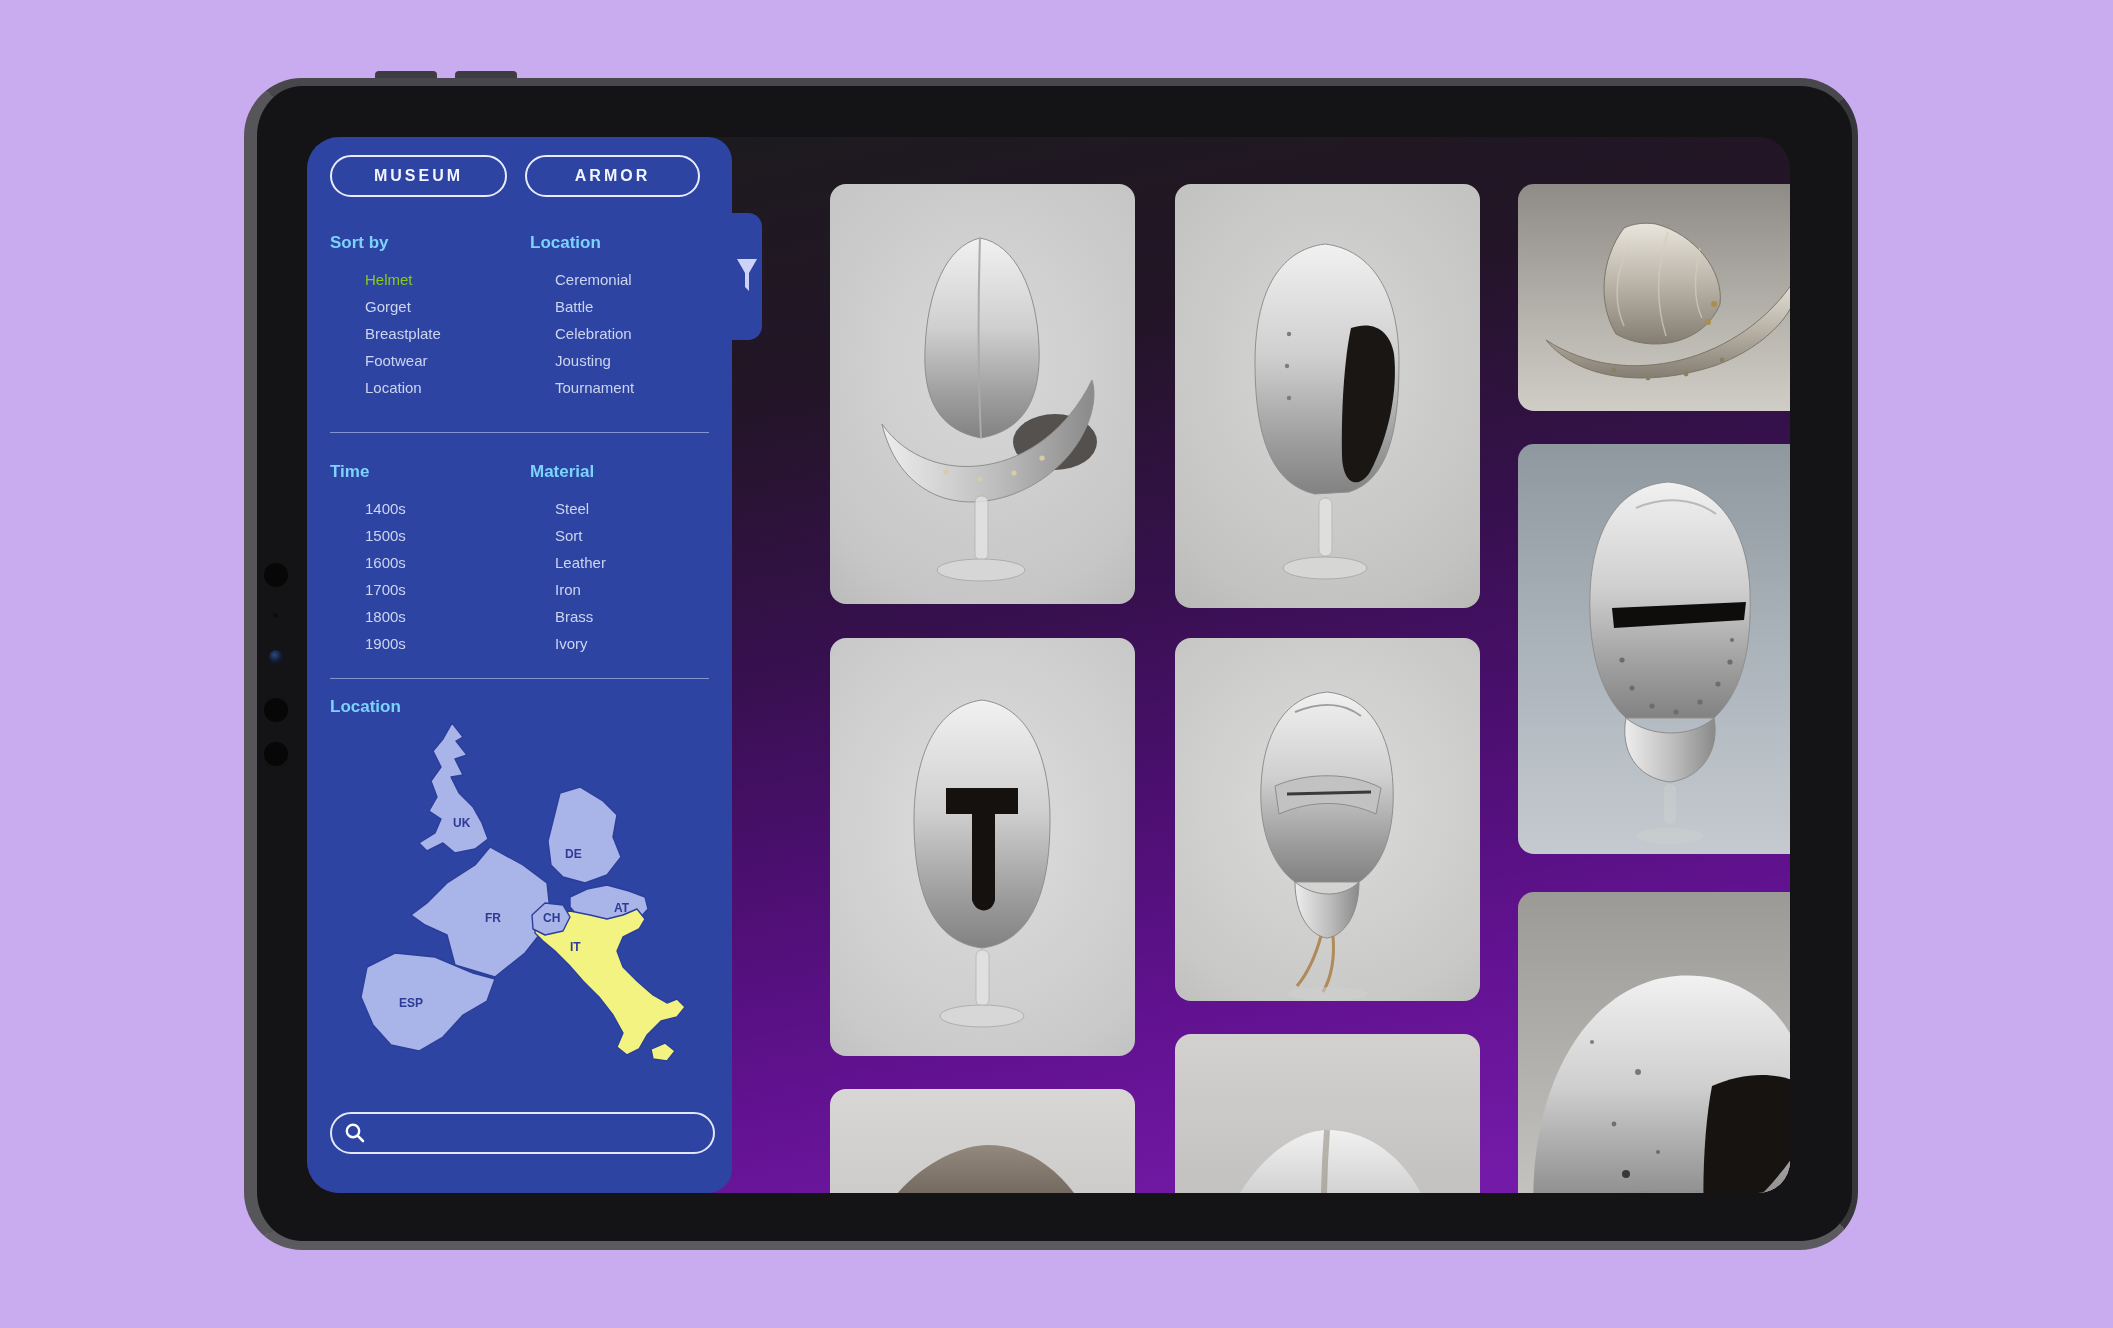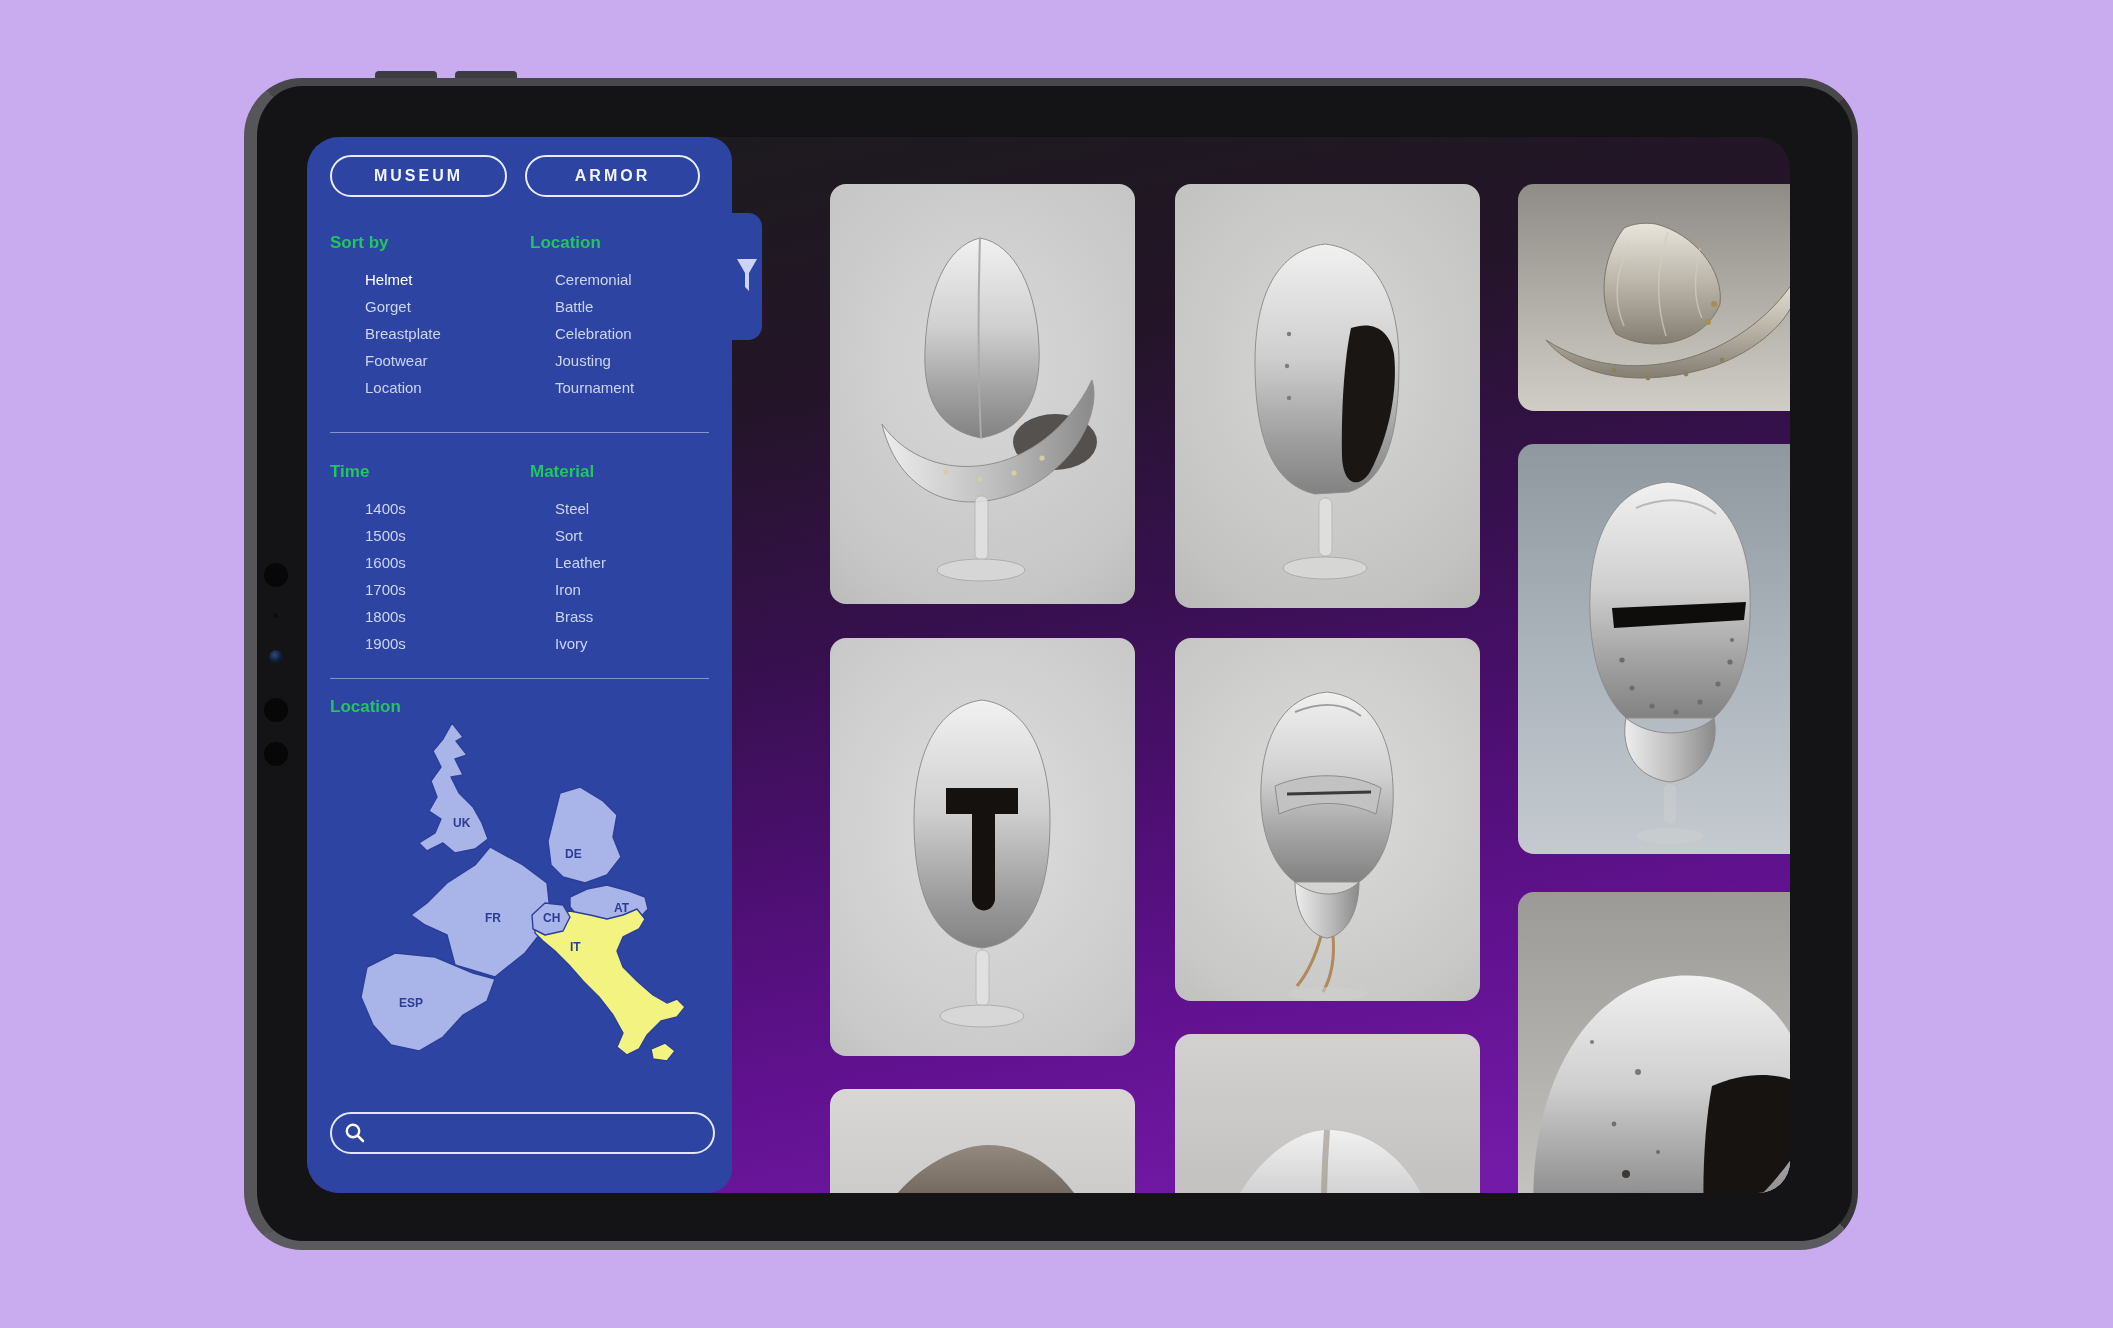--- a/index.html
+++ b/index.html
@@ -35,24 +35,24 @@
 
   
   .sidebar{position:absolute;left:0;top:0;width:425px;height:1056px;background:#2d44a3;border-radius:0 24px 24px 0;}
   .filter-tab{position:absolute;left:425px;top:76px;width:30px;height:127px;background:#2d44a3;
               border-radius:0 14px 14px 0;display:flex;align-items:center;justify-content:center;cursor:pointer;}
   .pill{position:absolute;top:18px;height:42px;box-sizing:border-box;border:2px solid #e9ecfd;border-radius:22px;
         background:transparent;color:#f2f4ff;font-size:16px;font-weight:600;letter-spacing:3px;
         display:flex;align-items:center;justify-content:center;cursor:pointer;font-family:"Liberation Sans",sans-serif;}
   .pill.b1{left:23px;width:177px;}
   .pill.b2{left:218px;width:175px;}
-  .hdr{position:absolute;color:#22c55e;font-size:17px;font-weight:700;}
+  .hdr{position:absolute;color:#7dd3fc;font-size:17px;font-weight:700;}
   .list{position:absolute;color:#ccd4ef;font-size:15px;line-height:27px;}
   .list div{cursor:pointer;white-space:nowrap;}
-  .list .sel{color:#ffffff;}
+  .list .sel{color:#84cc16;}
   .divider{position:absolute;left:23px;width:379px;height:1px;background:rgba(205,213,242,.55);}
   .map-wrap{position:absolute;left:48px;top:582px;width:335px;height:346px;}
   .map-wrap svg{width:100%;height:100%;display:block;}
   .country{fill:#a9b4e9;stroke:#2b3e9a;stroke-width:1.4;stroke-linejoin:round;cursor:pointer;}
   .country.sel{fill:#f3f382;}
   .maplabel{fill:#2c3c92;font-size:12px;font-weight:700;font-family:"Liberation Sans",sans-serif;pointer-events:none;}
   .search{position:absolute;left:23px;top:975px;width:385px;height:42px;box-sizing:border-box;
           border:2px solid rgba(242,245,255,.92);border-radius:22px;display:flex;align-items:center;padding:0 12px;gap:8px;}
   .search input{flex:1;background:transparent;border:none;outline:none;color:#ffffff;font-size:15px;font-family:"Liberation Sans",sans-serif;}
 </style>

